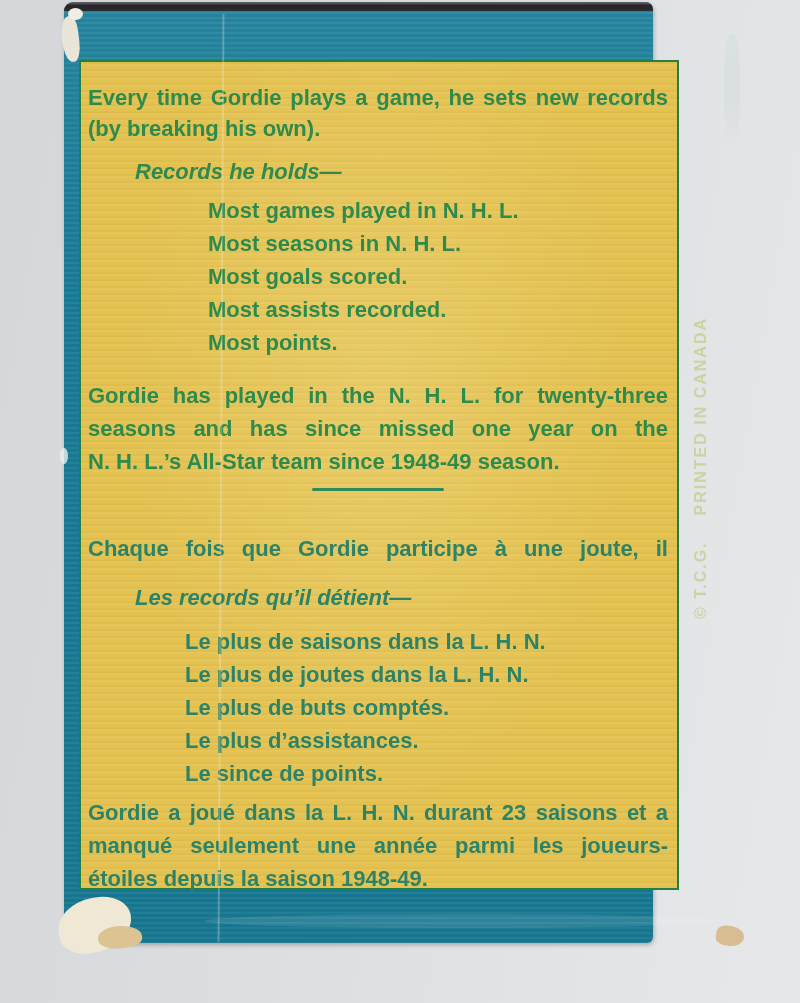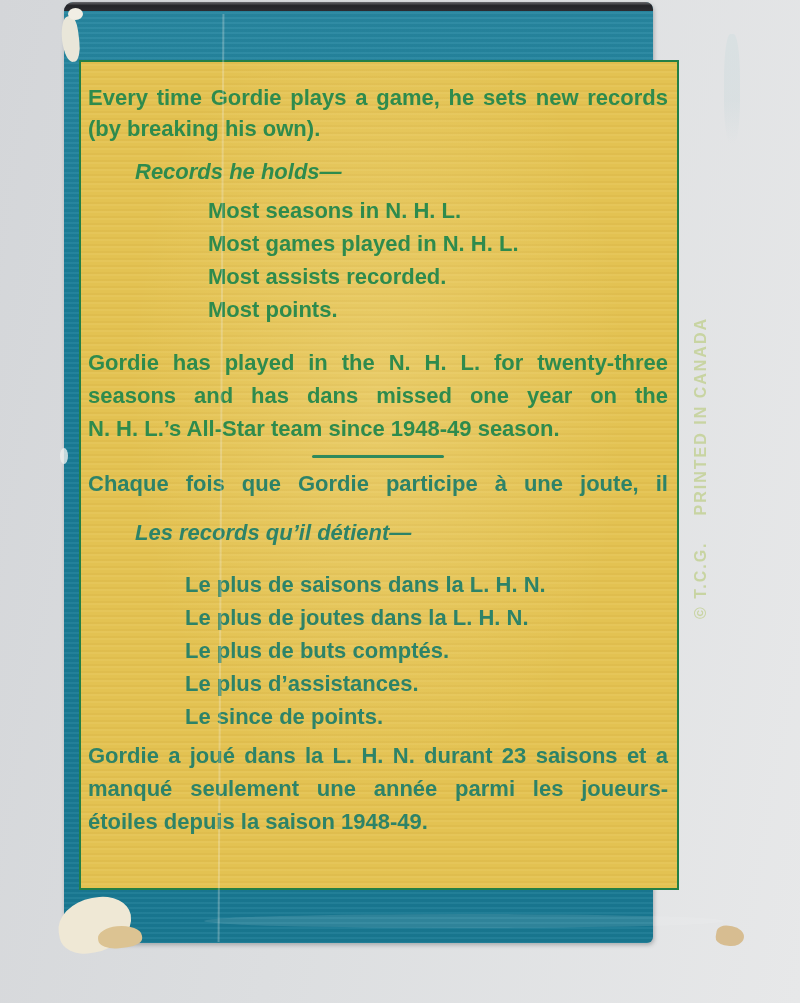--- a/index.html
+++ b/index.html
@@ -67,23 +67,23 @@
   .en-list .rec { line-height: 33px; padding-left: 120px; }
   .en-outro { margin-top: 20px; }
   .divider {
     margin: 10px auto 0 auto;
     width: 132px;
     height: 3px;
     background: #2f8a5c;
     border-radius: 2px;
   }
   .fr { color: #2d8368; }
-  .fr-intro { margin-top: 8px; line-height: 35px; }
+  .fr-intro { margin-top: 40px; line-height: 35px; }
   .fr-header { margin-top: 16px; }
-  .fr-list { margin-top: 20px; }
+  .fr-list { margin-top: 12px; }
   .fr-list .rec { line-height: 33px; padding-left: 97px; }
   .fr-outro { margin-top: 6px; }
   
   .side-text {
     position: absolute;
     left: 637px;
     top: 466px;
     transform: translate(-50%, -50%) rotate(-90deg);
     white-space: nowrap;
     font-weight: bold;
@@ -153,29 +153,30 @@
   <div class="panel">
 
     <div class="en-intro para">
       <div class="jl">Every time Gordie plays a game, he sets new records</div>
       <div>(by breaking his own).</div>
     </div>
 
     <div class="en-header">Records he holds—</div>
 
     <div class="en-list">
+      <div class="rec">Most games played in N. H. L.</div>
       <div class="rec">Most seasons in N. H. L.</div>
-      <div class="rec">Most games played in N. H. L.</div>
+      <div class="rec">Most goals scored.</div>
       <div class="rec">Most assists recorded.</div>
       <div class="rec">Most points.</div>
     </div>
 
     <div class="en-outro para33">
       <div class="jl">Gordie has played in the N. H. L. for twenty-three</div>
-      <div class="jl">seasons and has dans missed one year on the</div>
+      <div class="jl">seasons and has since missed one year on the</div>
       <div>N. H. L.’s All-Star team since 1948-49 season.</div>
     </div>
 
     <div class="divider"></div>
 
     <div class="fr fr-intro">
       <div class="jl">Chaque fois que Gordie participe à une joute, il</div>
     </div>
 
     <div class="fr fr-header">Les records qu’il détient—</div>

